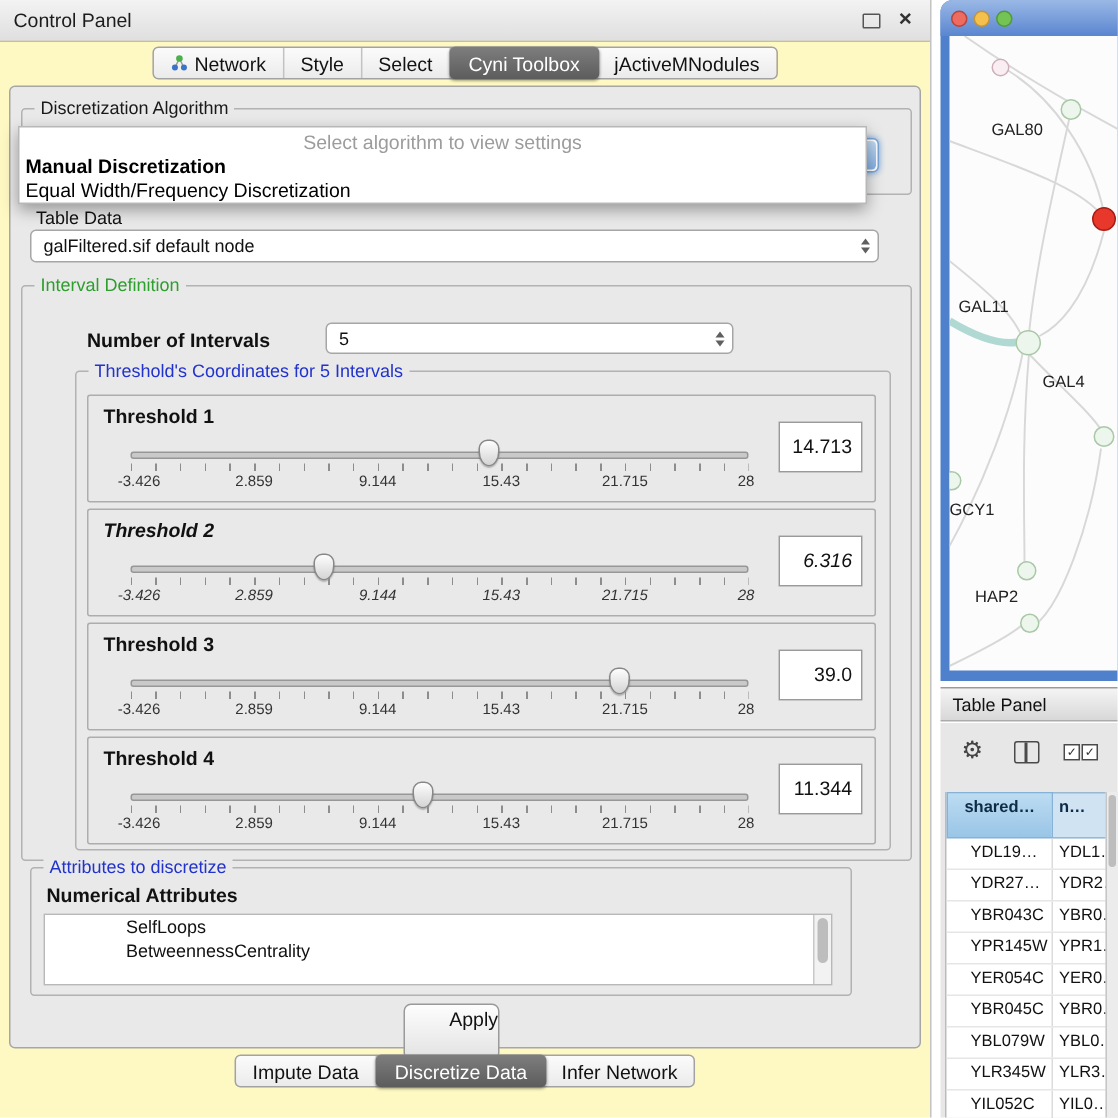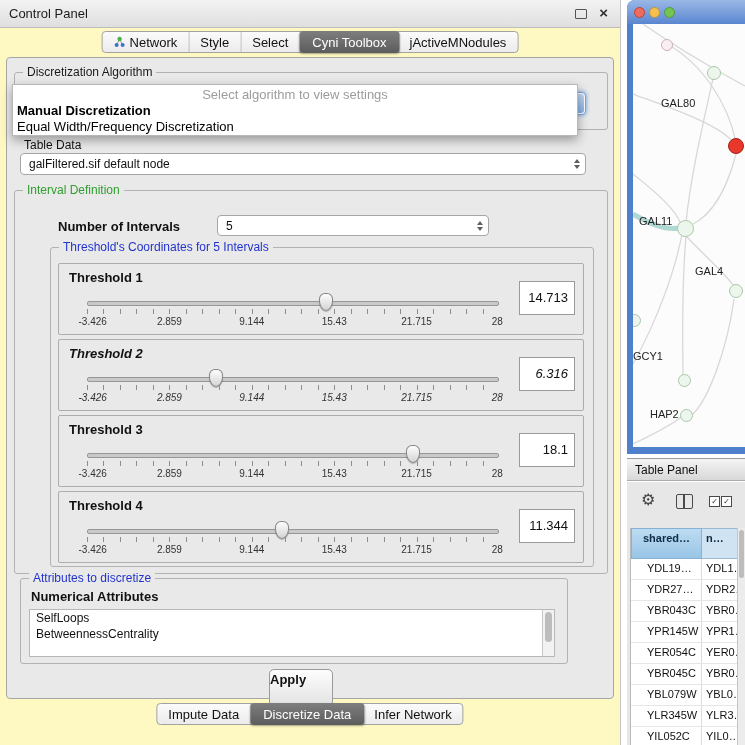--- a/index.html
+++ b/index.html
@@ -46,38 +46,38 @@
   .slider{position:absolute;left:28px;right:84px;top:28px;height:40px;}
   .track{position:absolute;left:0;right:0;top:9px;height:3px;background:#c9c9c9;border:1px solid #979797;border-radius:2px;}
   .thumb{position:absolute;top:1px;width:12px;height:16px;background:linear-gradient(#fdfdfd,#d4d4d4);
     border:1px solid #878787;border-radius:6px 6px 7px 7px/6px 6px 10px 10px;box-shadow:0 1px 1px rgba(0,0,0,.25);}
   .ticks{position:absolute;left:0;right:0;top:17px;height:5px;
     background-image:repeating-linear-gradient(to right,#8d8d8d 0 1px,transparent 1px 4%);}
   .scale{position:absolute;left:0;right:0;top:24px;height:12px;}
   .sc{position:absolute;top:0;font-size:10px;color:#333;transform:translateX(-50%);white-space:nowrap;}
   .p0{left:0;transform:translateX(-30%);} .p1{left:20%;} .p2{left:40%;} .p3{left:60%;} .p4{left:80%;} .p5{left:100%;transform:translateX(-65%);}
   
-  #attr-list{position:absolute;left:8px;right:12px;top:30px;height:46px;background:#fff;border:1px solid #b8b8b8;overflow:hidden;}
+  #attr-list{position:absolute;left:8px;right:12px;top:30px;height:46px;background:#fff;border:1px solid #b8b8b8;overflow:hidden;padding-left:48px;}
   #attr-list .li{font-size:12px;color:#111;padding:1px 0 0 6px;line-height:15px;white-space:nowrap;}
   .vscroll{position:absolute;right:0;top:0;bottom:0;width:11px;background:#f2f2f2;border-left:1px solid #c8c8c8;}
   .vthumb{position:absolute;left:1.5px;top:2px;width:7px;height:30px;background:#bdbdbd;border-radius:4px;}
   #apply-btn{position:absolute;left:269px;top:669px;width:64px;height:38px;background:linear-gradient(#fdfdfd,#e2e2e2);
-    border:1px solid #9a9a9a;border-radius:5px;font-size:13px;text-align:left;line-height:20px;color:#111;box-sizing:border-box;font-weight:bold;}
+    border:1px solid #9a9a9a;border-radius:5px;font-size:13px;text-align:right;line-height:20px;color:#111;box-sizing:border-box;}
   
   #netwin{position:absolute;left:627px;top:0;width:118px;height:454px;background:#4f80cc;border-top-left-radius:8px;}
   #nettitle{position:absolute;left:0;top:0;right:0;height:24px;background:linear-gradient(#9ab8e6,#5a86d0);border-top-left-radius:8px;}
   .light{position:absolute;top:7px;width:11px;height:11px;border-radius:50%;box-sizing:border-box;}
   .l-red{left:7px;background:#ee6b60;border:1px solid #b8443c;}
   .l-yel{left:22px;background:#f5c04c;border:1px solid #c2953a;}
   .l-grn{left:37px;background:#74c355;border:1px solid #54993c;}
   #netcanvas{position:absolute;left:6px;top:24px;right:0;bottom:7px;background:#fcfcfd;overflow:hidden;}
   .nnode{position:absolute;border-radius:50%;background:#edf6ec;border:1px solid #a9c8a7;box-sizing:border-box;}
   .nnode.pink{background:#f9eff3;border-color:#cfaebc;}
   .nnode.red{background:#e8382c;border-color:#a51f16;}
-  .nlabel{position:absolute;font-size:11px;color:#222;white-space:nowrap;margin-top:16px;}
+  .nlabel{position:absolute;font-size:11px;color:#222;white-space:nowrap;}
   
   #tp-header{position:absolute;left:627px;top:458px;width:118px;height:23px;background:linear-gradient(#f4f4f4,#d8d8d8);
     border-top:1px solid #9a9a9a;border-bottom:1px solid #ababab;font-size:12px;color:#111;line-height:22px;padding-left:8px;box-sizing:border-box;}
   #tp-body{position:absolute;left:627px;top:482px;width:118px;height:263px;background:#e7e7e7;}
   .gear{position:absolute;left:14px;top:8px;font-size:16px;color:#444;}
   .colicon{position:absolute;left:49px;top:12px;width:15px;height:13px;border:1.5px solid #4a4a4a;border-radius:2px;}
   .colicon:before{content:"";position:absolute;left:6px;top:0;bottom:0;width:1.5px;background:#4a4a4a;}
   .chk{position:absolute;top:14px;width:9px;height:9px;border:1px solid #4a4a4a;font-size:8px;line-height:9px;text-align:center;color:#333;background:#fff;}
   #dtable{position:absolute;left:630px;top:528px;width:107px;height:217px;background:#fff;border-left:1px solid #bbb;}
   .thead{display:flex;height:31px;font-weight:bold;}
@@ -199,21 +199,21 @@
         <span class="sc p2">9.144</span>
         <span class="sc p3">15.43</span>
         <span class="sc p4">21.715</span>
         <span class="sc p5">28</span>
       </div>
     </div>
   </div>
 
   <div class="tbox" style="top:415px;">
     <span class="tlabel">Threshold 3</span>
-    <div class="valbox">18.1</div>
+    <div class="valbox">39.0</div>
     <div class="slider">
       <div class="track"></div>
       <div class="thumb" style="left: calc(79% - 6px);"></div>
       <div class="ticks"></div>
       <div class="scale">
         <span class="sc p0">-3.426</span>
         <span class="sc p1">2.859</span>
         <span class="sc p2">9.144</span>
         <span class="sc p3">15.43</span>
         <span class="sc p4">21.715</span>

